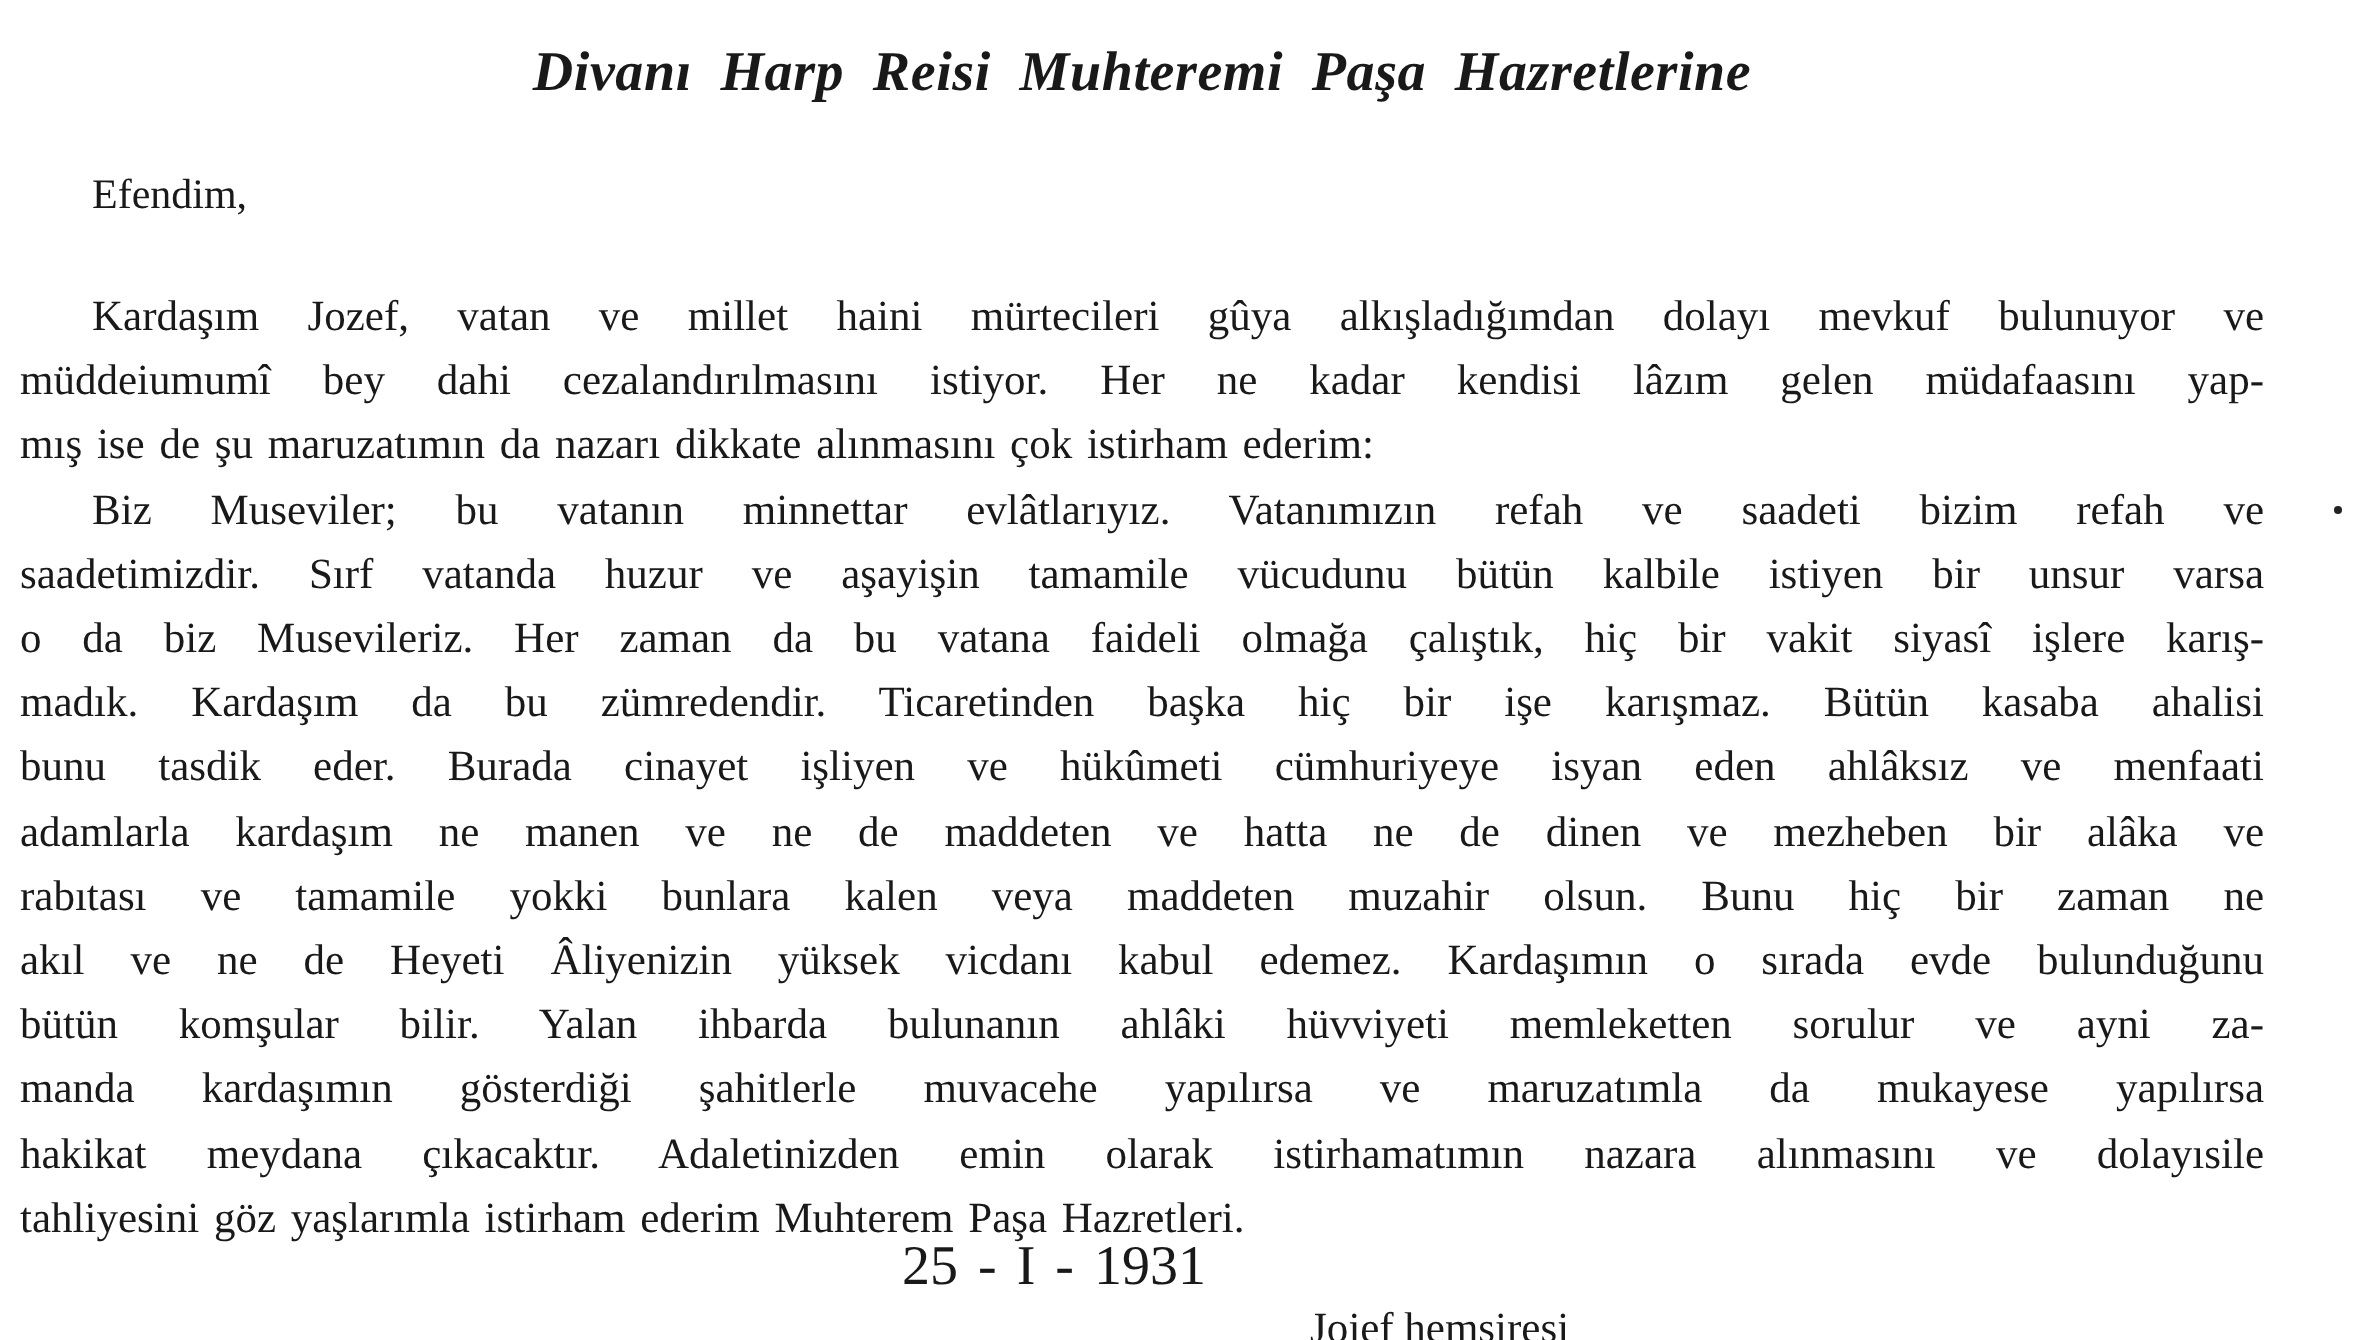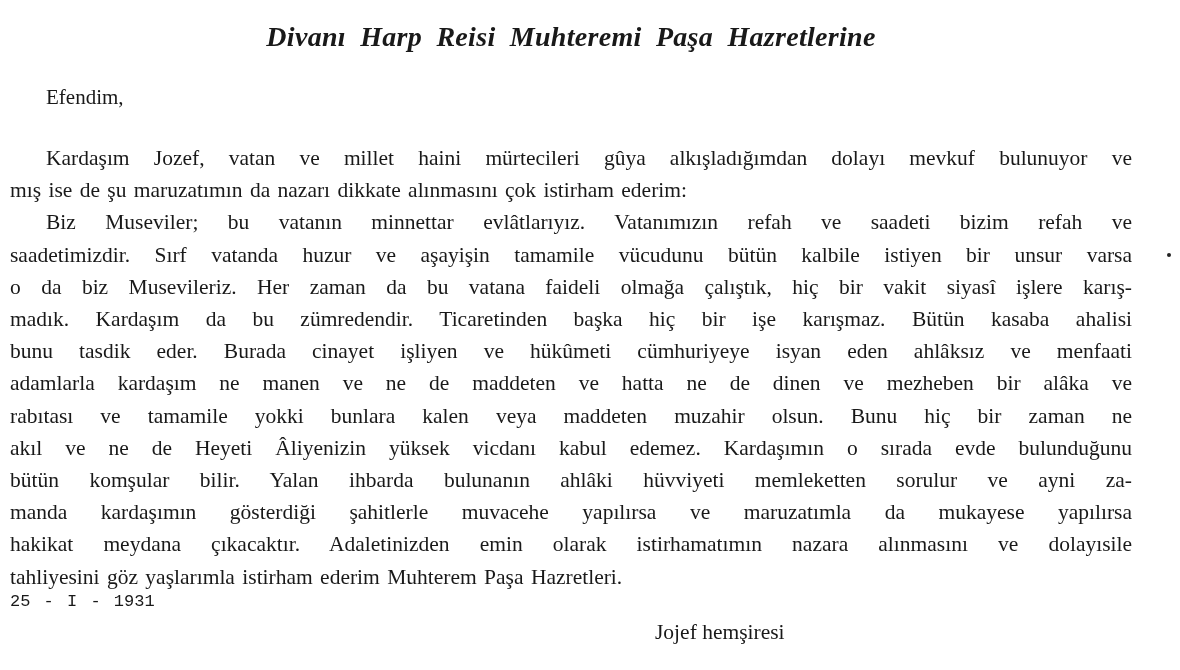--- a/index.html
+++ b/index.html
@@ -39,26 +39,25 @@
   }
   .justify {
     text-align: justify;
     text-align-last: justify;
   }
   .indent {
     text-indent: 36px;
   }
   .date-line {
     margin-top: -6px;
-    text-align: left;
+    text-align: center;
     padding-right: 88px;
-    font-size: 17px;
+    font-size: 28px;
     line-height: 30px;
     word-spacing: 3px;
-    font-family: Liberation Mono, monospace;
   }
   .signature-line {
     margin-left: 645px;
     font-size: 21.5px;
     line-height: 30px;
   }
   .speck {
     position: absolute;
     width: 4px;
     height: 4px;
@@ -71,20 +70,21 @@
 <body>
 
 <div class="page">
 
   <div class="doc-title">Divanı Harp Reisi Muhteremi Paşa Hazretlerine</div>
 
   <div class="salutation">Efendim,</div>
 
   <div class="body-text">
     <div class="line justify indent">Kardaşım Jozef, vatan ve millet haini mürtecileri gûya alkışladığımdan dolayı mevkuf bulunuyor ve</div>
+    <div class="line justify">müddeiumumî bey dahi cezalandırılmasını istiyor. Her ne kadar kendisi lâzım gelen müdafaasını yap-</div>
     <div class="line">mış ise de şu maruzatımın da nazarı dikkate alınmasını çok istirham ederim:</div>
     <div class="line justify indent">Biz Museviler; bu vatanın minnettar evlâtlarıyız.  Vatanımızın refah ve saadeti bizim refah ve</div>
     <div class="line justify">saadetimizdir.  Sırf vatanda huzur ve aşayişin tamamile vücudunu bütün kalbile istiyen bir unsur varsa</div>
     <div class="line justify">o da biz Musevileriz.  Her zaman da bu vatana faideli olmağa çalıştık, hiç bir vakit siyasî işlere karış-</div>
     <div class="line justify">madık.  Kardaşım da bu zümredendir. Ticaretinden başka hiç bir işe karışmaz. Bütün kasaba ahalisi</div>
     <div class="line justify">bunu tasdik eder.  Burada cinayet işliyen ve hükûmeti cümhuriyeye isyan eden ahlâksız ve menfaati</div>
     <div class="line justify">adamlarla kardaşım ne manen ve ne de maddeten ve hatta ne de dinen ve mezheben  bir alâka  ve</div>
     <div class="line justify">rabıtası ve tamamile yokki bunlara kalen veya maddeten muzahir olsun.  Bunu hiç bir zaman  ne</div>
     <div class="line justify">akıl  ve ne de Heyeti Âliyenizin yüksek vicdanı kabul edemez. Kardaşımın o sırada evde bulunduğunu</div>
     <div class="line justify">bütün komşular bilir.  Yalan ihbarda bulunanın ahlâki hüvviyeti memleketten sorulur ve ayni za-</div>

